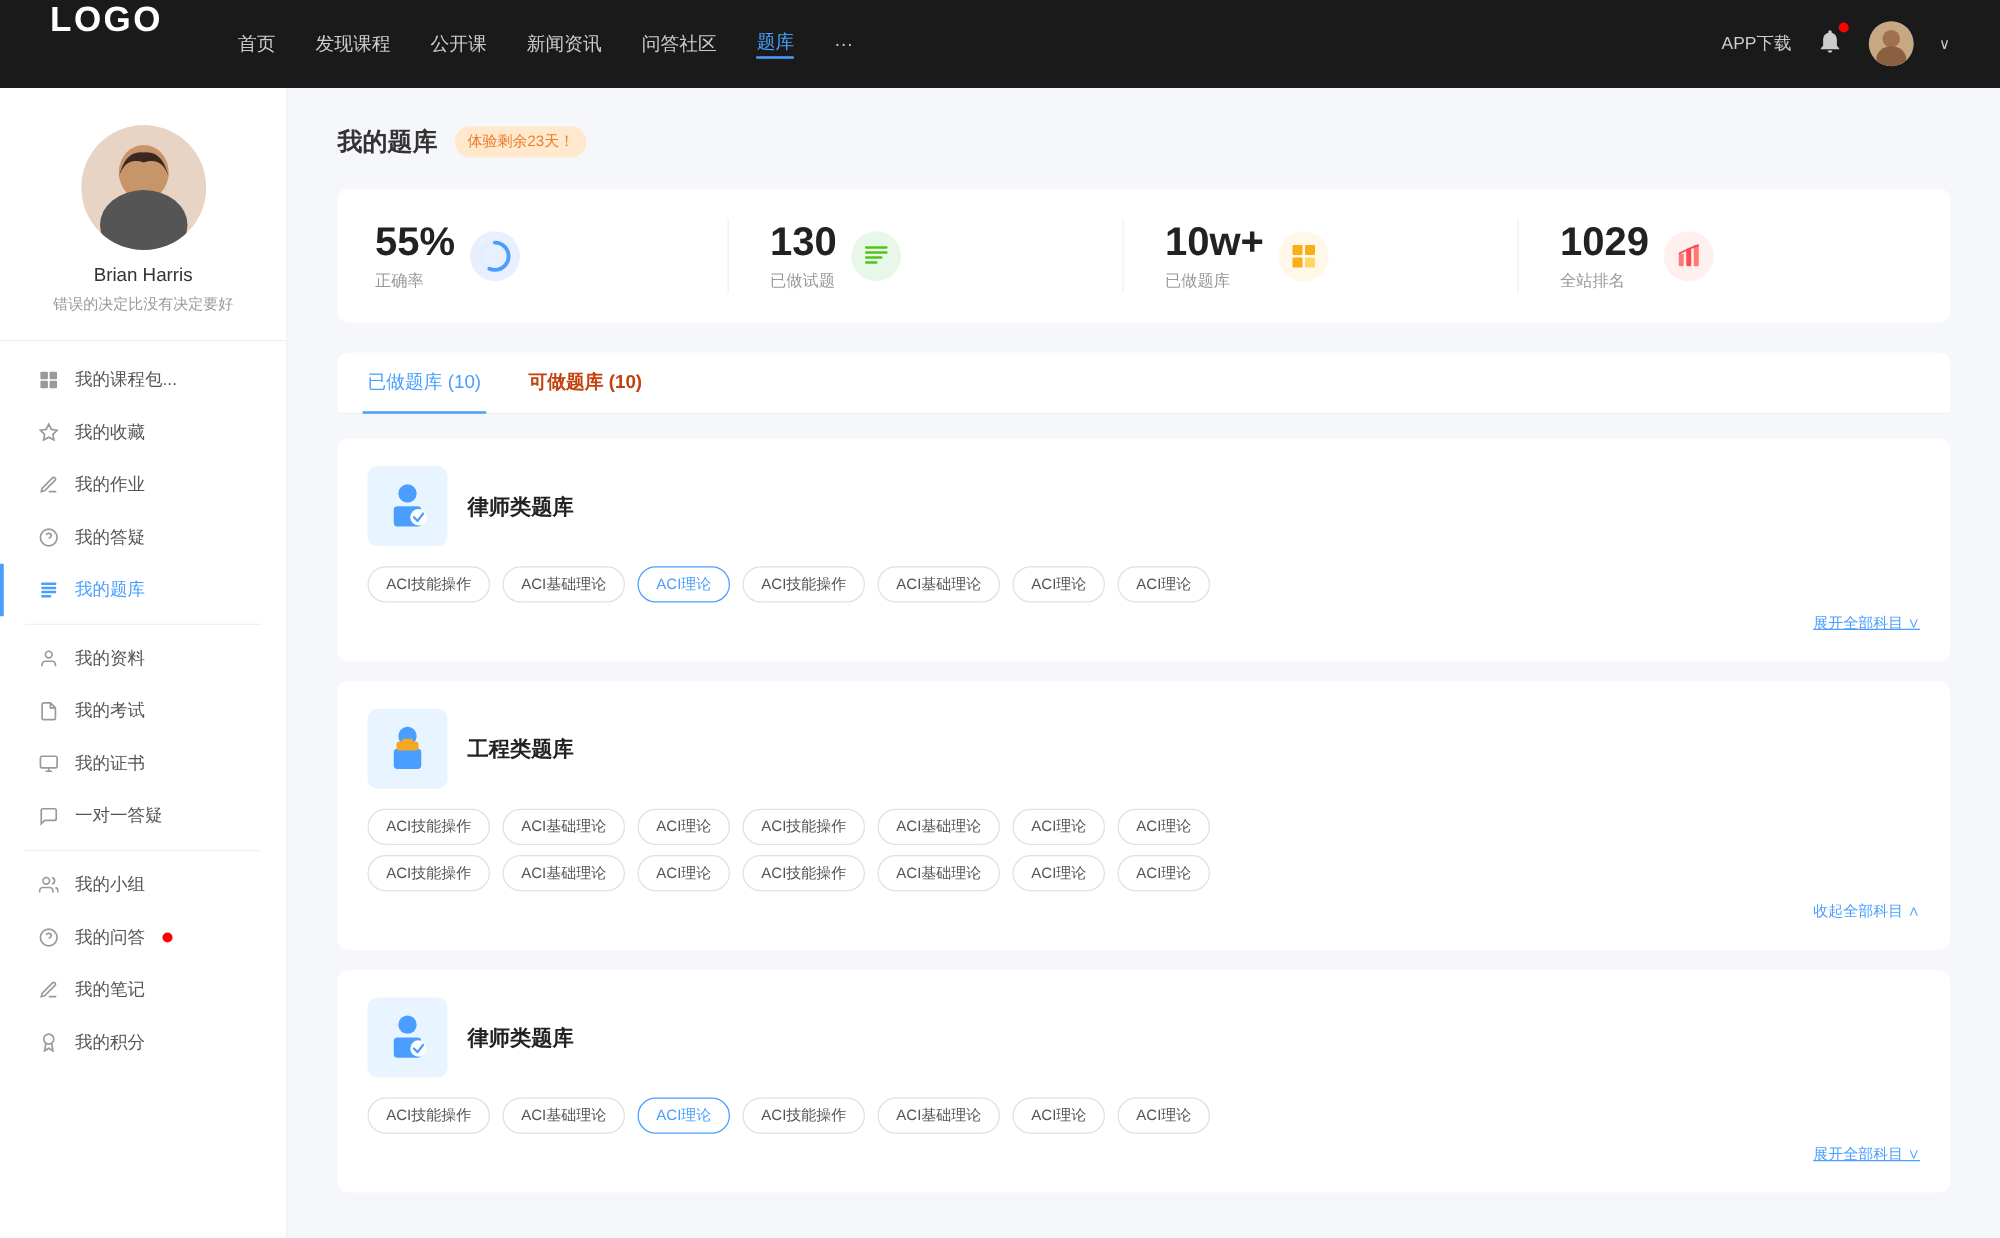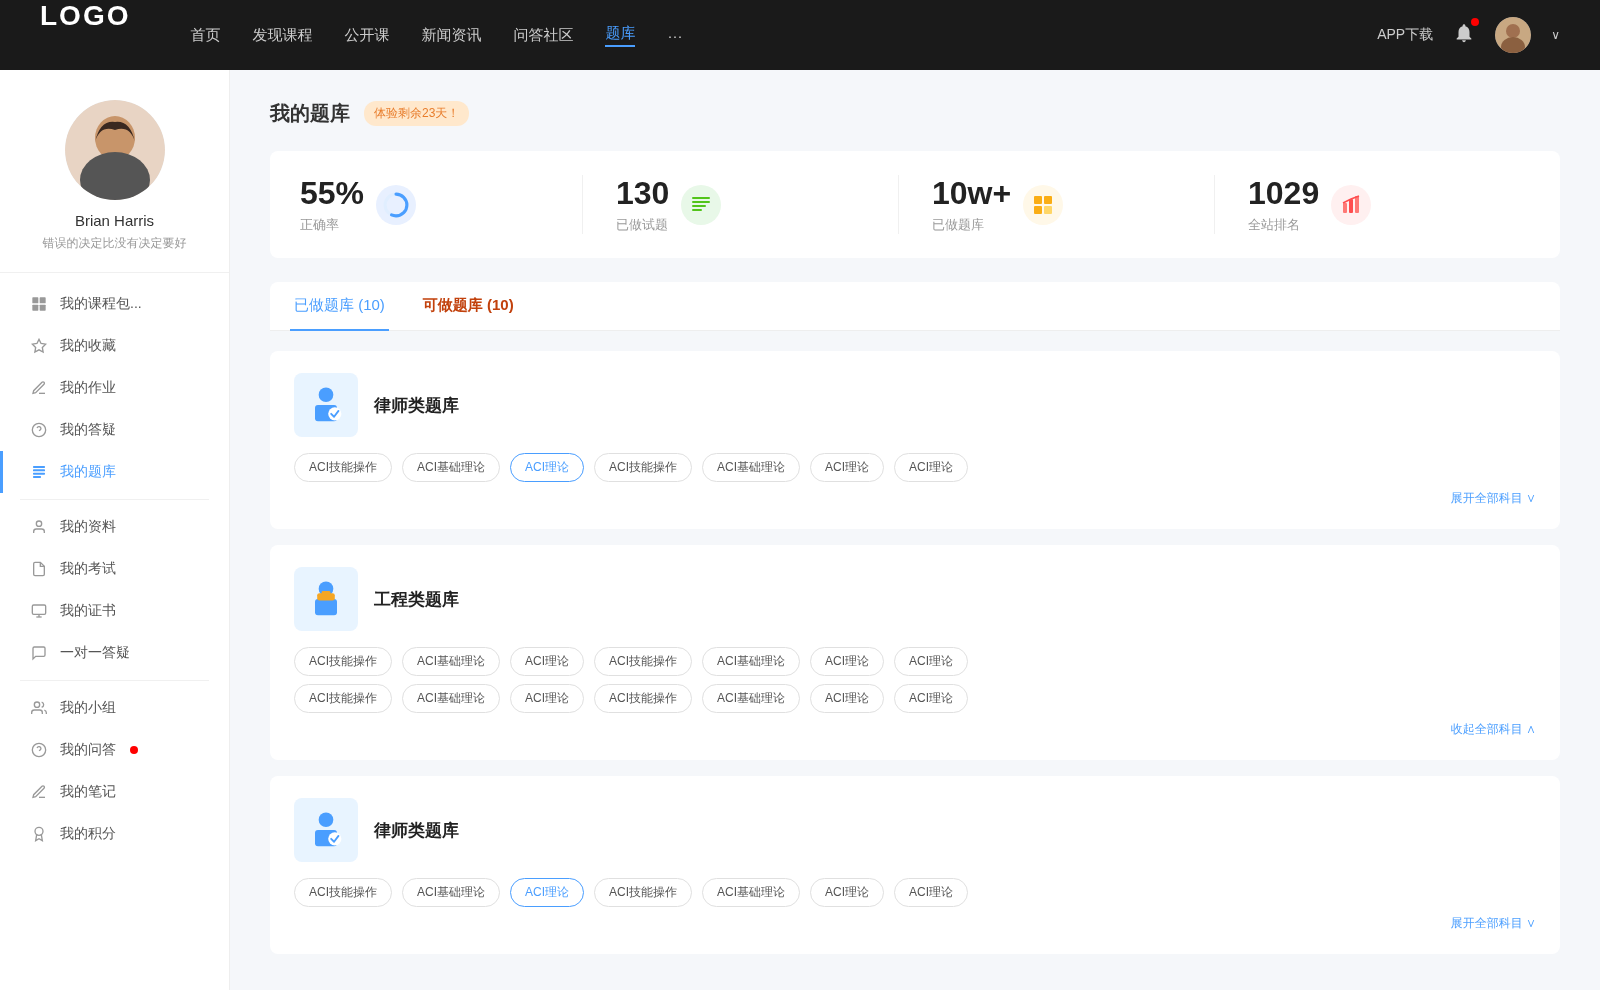--- a/index.html
+++ b/index.html
@@ -309,20 +309,21 @@
     .tag.active {
       border-color: #4a9eff;
       color: #4a9eff;
     }
     .expand-link {
       text-align: right;
       font-size: 12px;
       color: #4a9eff;
       cursor: pointer;
       margin-top: 8px;
+      text-decoration: underline;
     }
     .collapse-link {
       text-align: right;
       font-size: 12px;
       color: #4a9eff;
       cursor: pointer;
       margin-top: 8px;
     }
   </style>
 </head>

